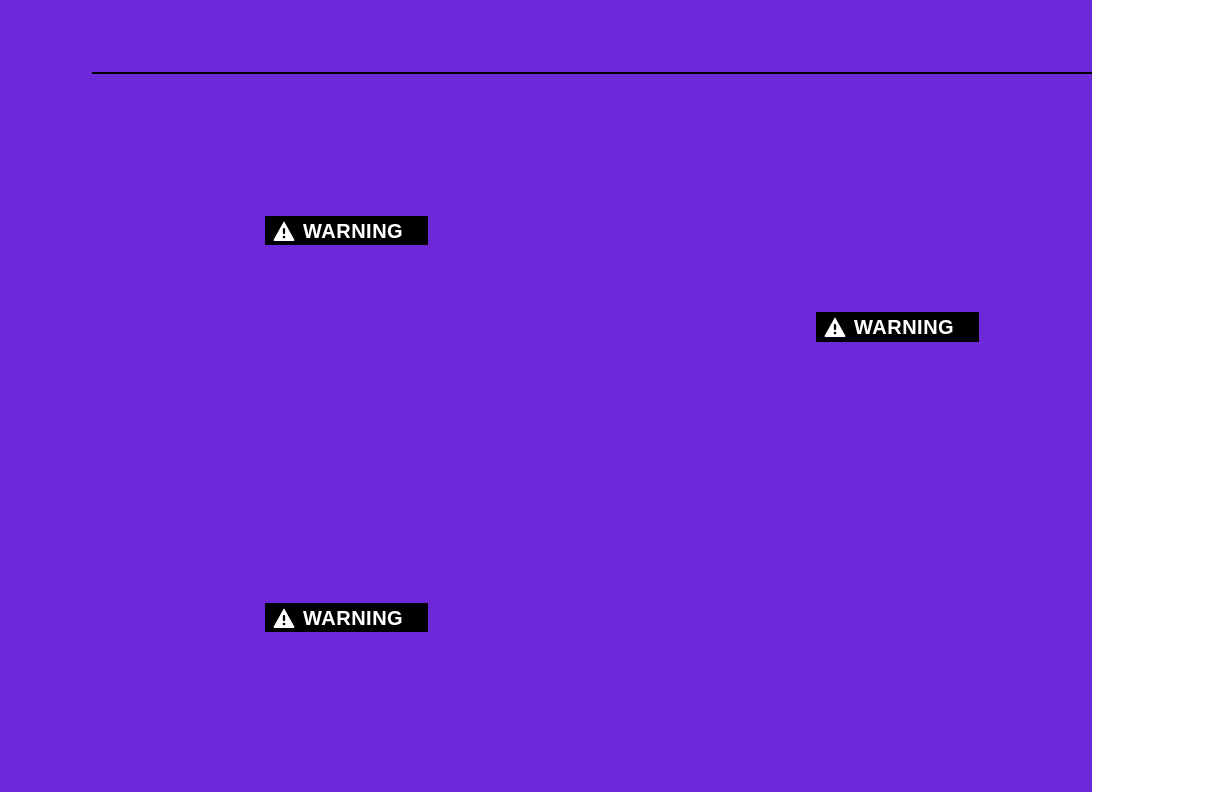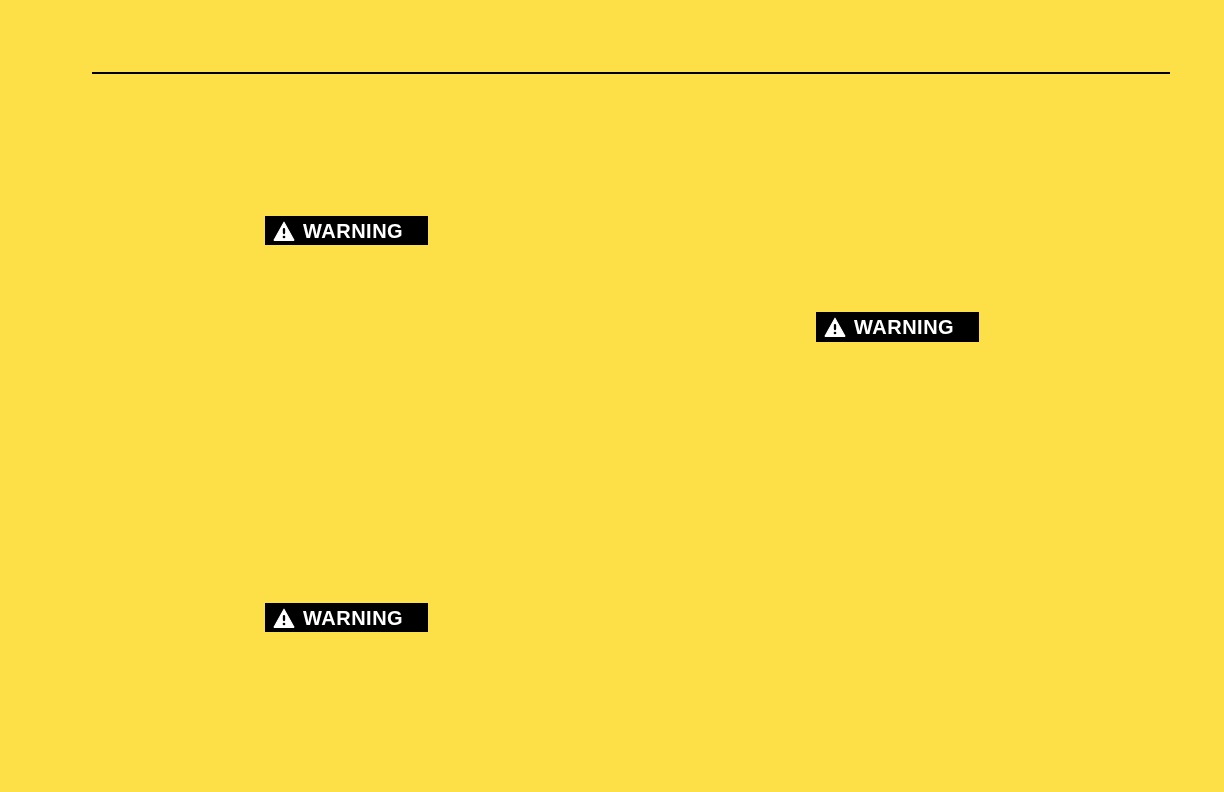--- a/index.html
+++ b/index.html
@@ -5,23 +5,23 @@
   html, body {
     margin: 0;
     padding: 0;
     background: #ffffff;
   }
   body {
     font-family: "Liberation Sans", sans-serif;
   }
   .page {
     position: relative;
-    width: 1224px;
+    width: 1092px;
     height: 792px;
-    background: #fde047;
+    background: #6d28d9;
     overflow: hidden;
   }
   .header-rule {
     position: absolute;
     left: 92px;
     top: 72px;
     width: 1078px;
     height: 2px;
     background: #000000;
   }

